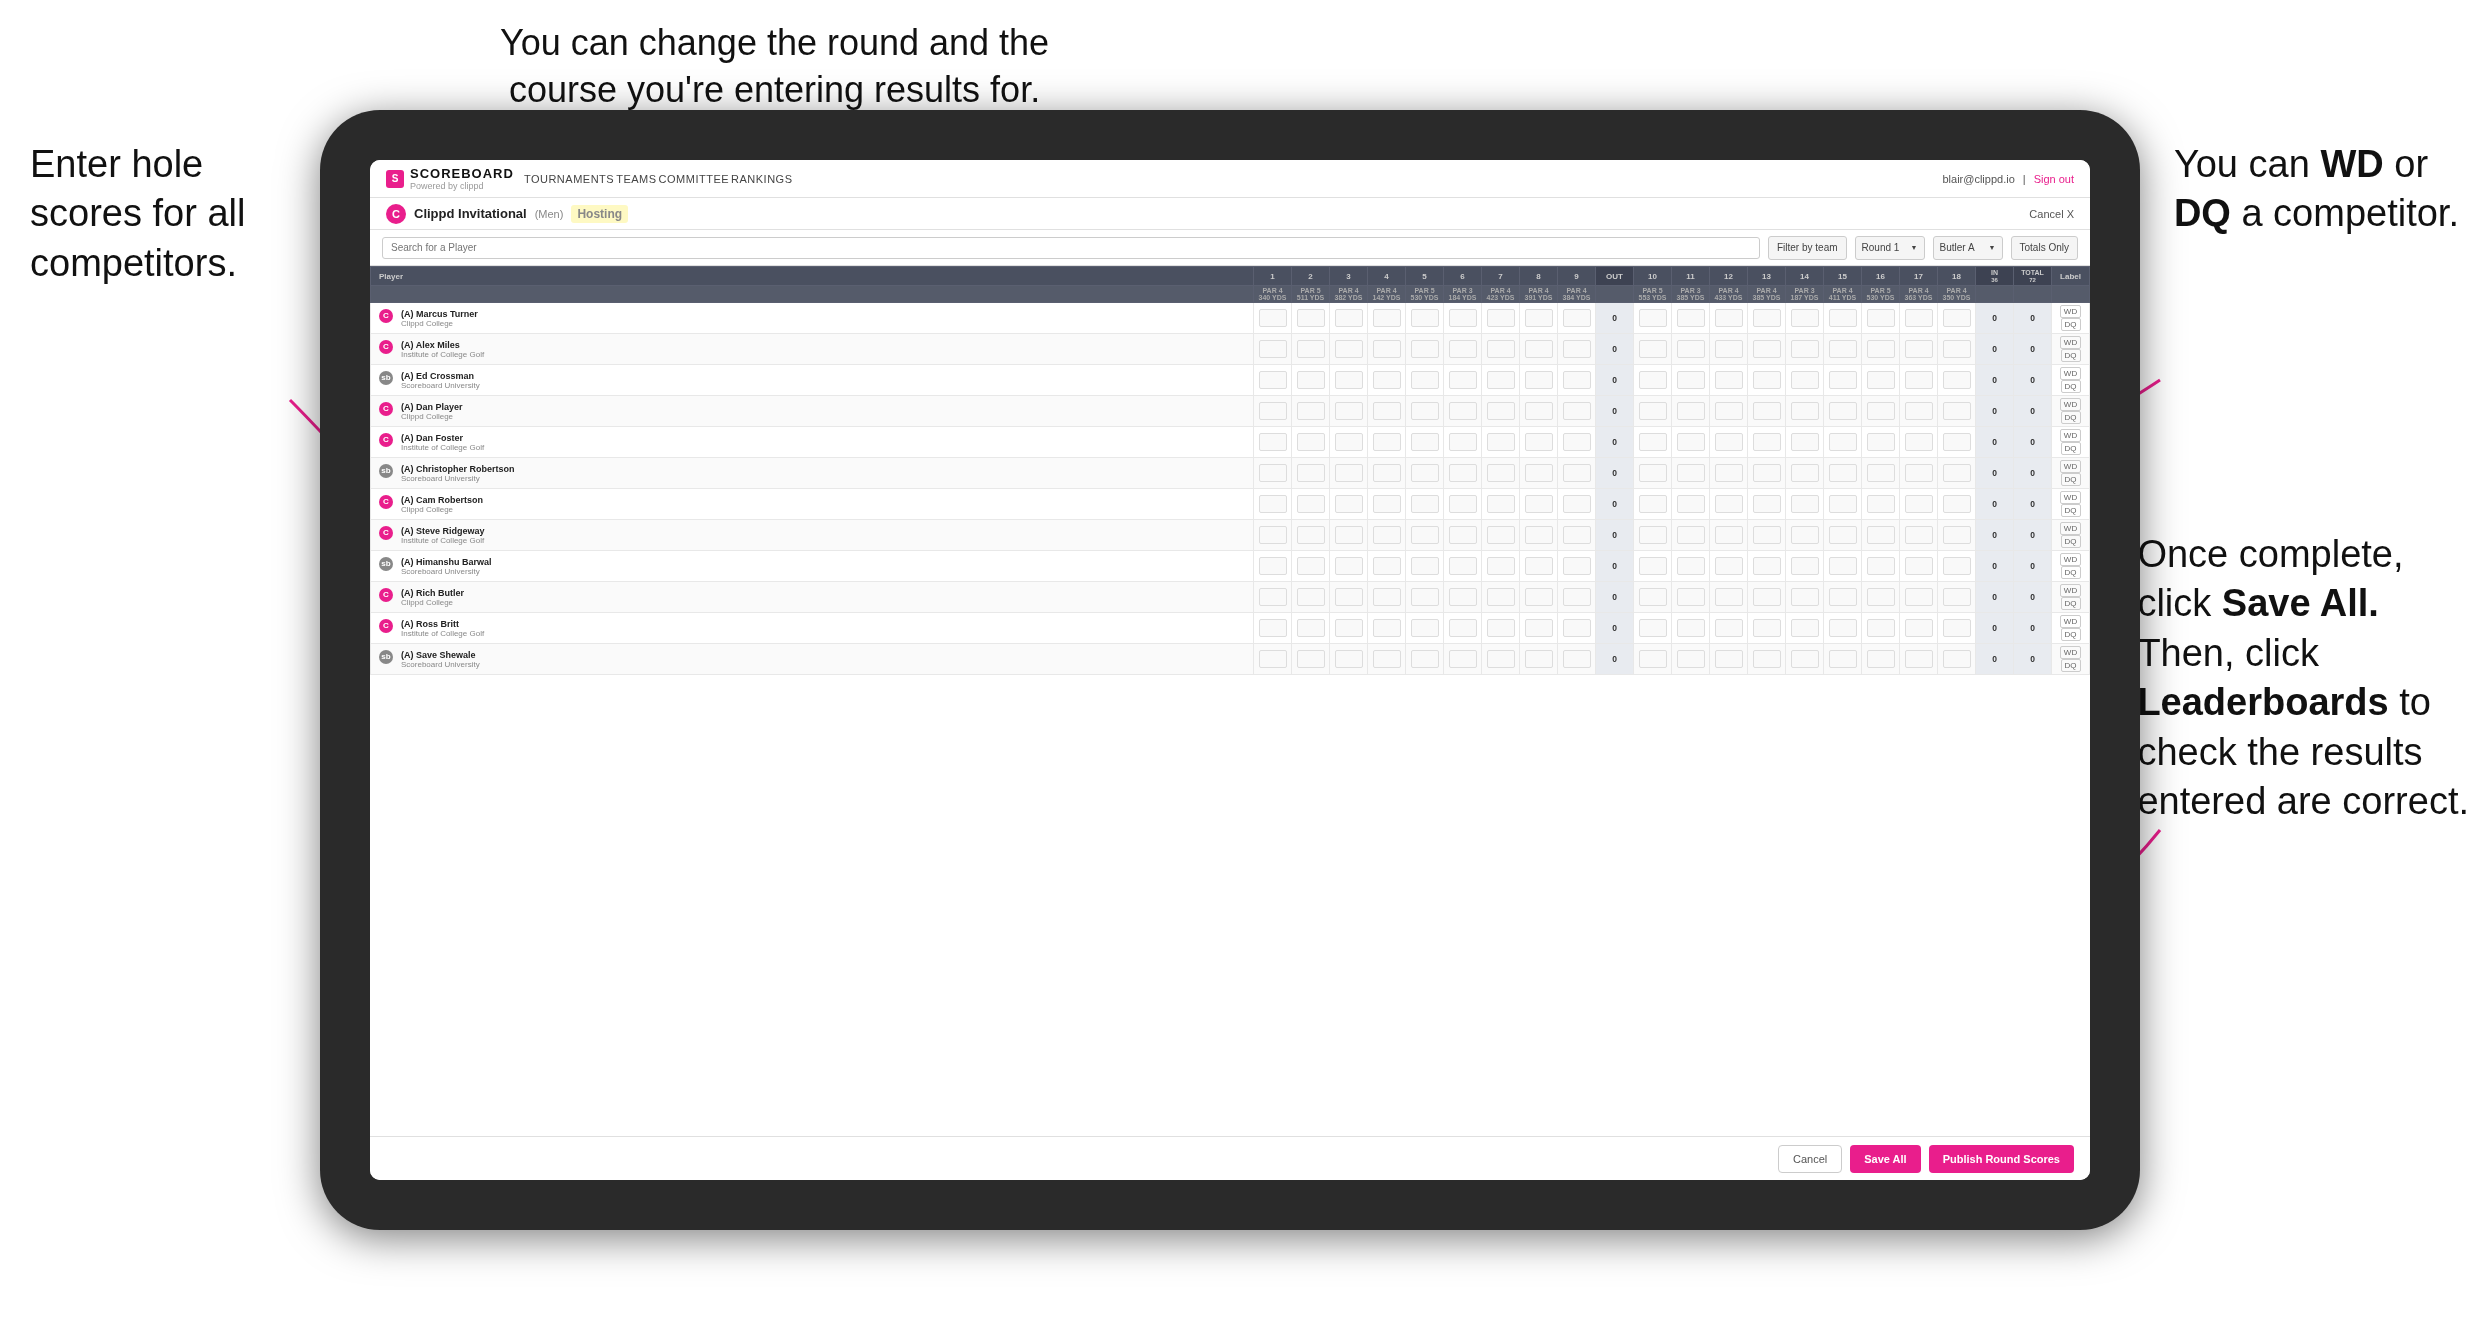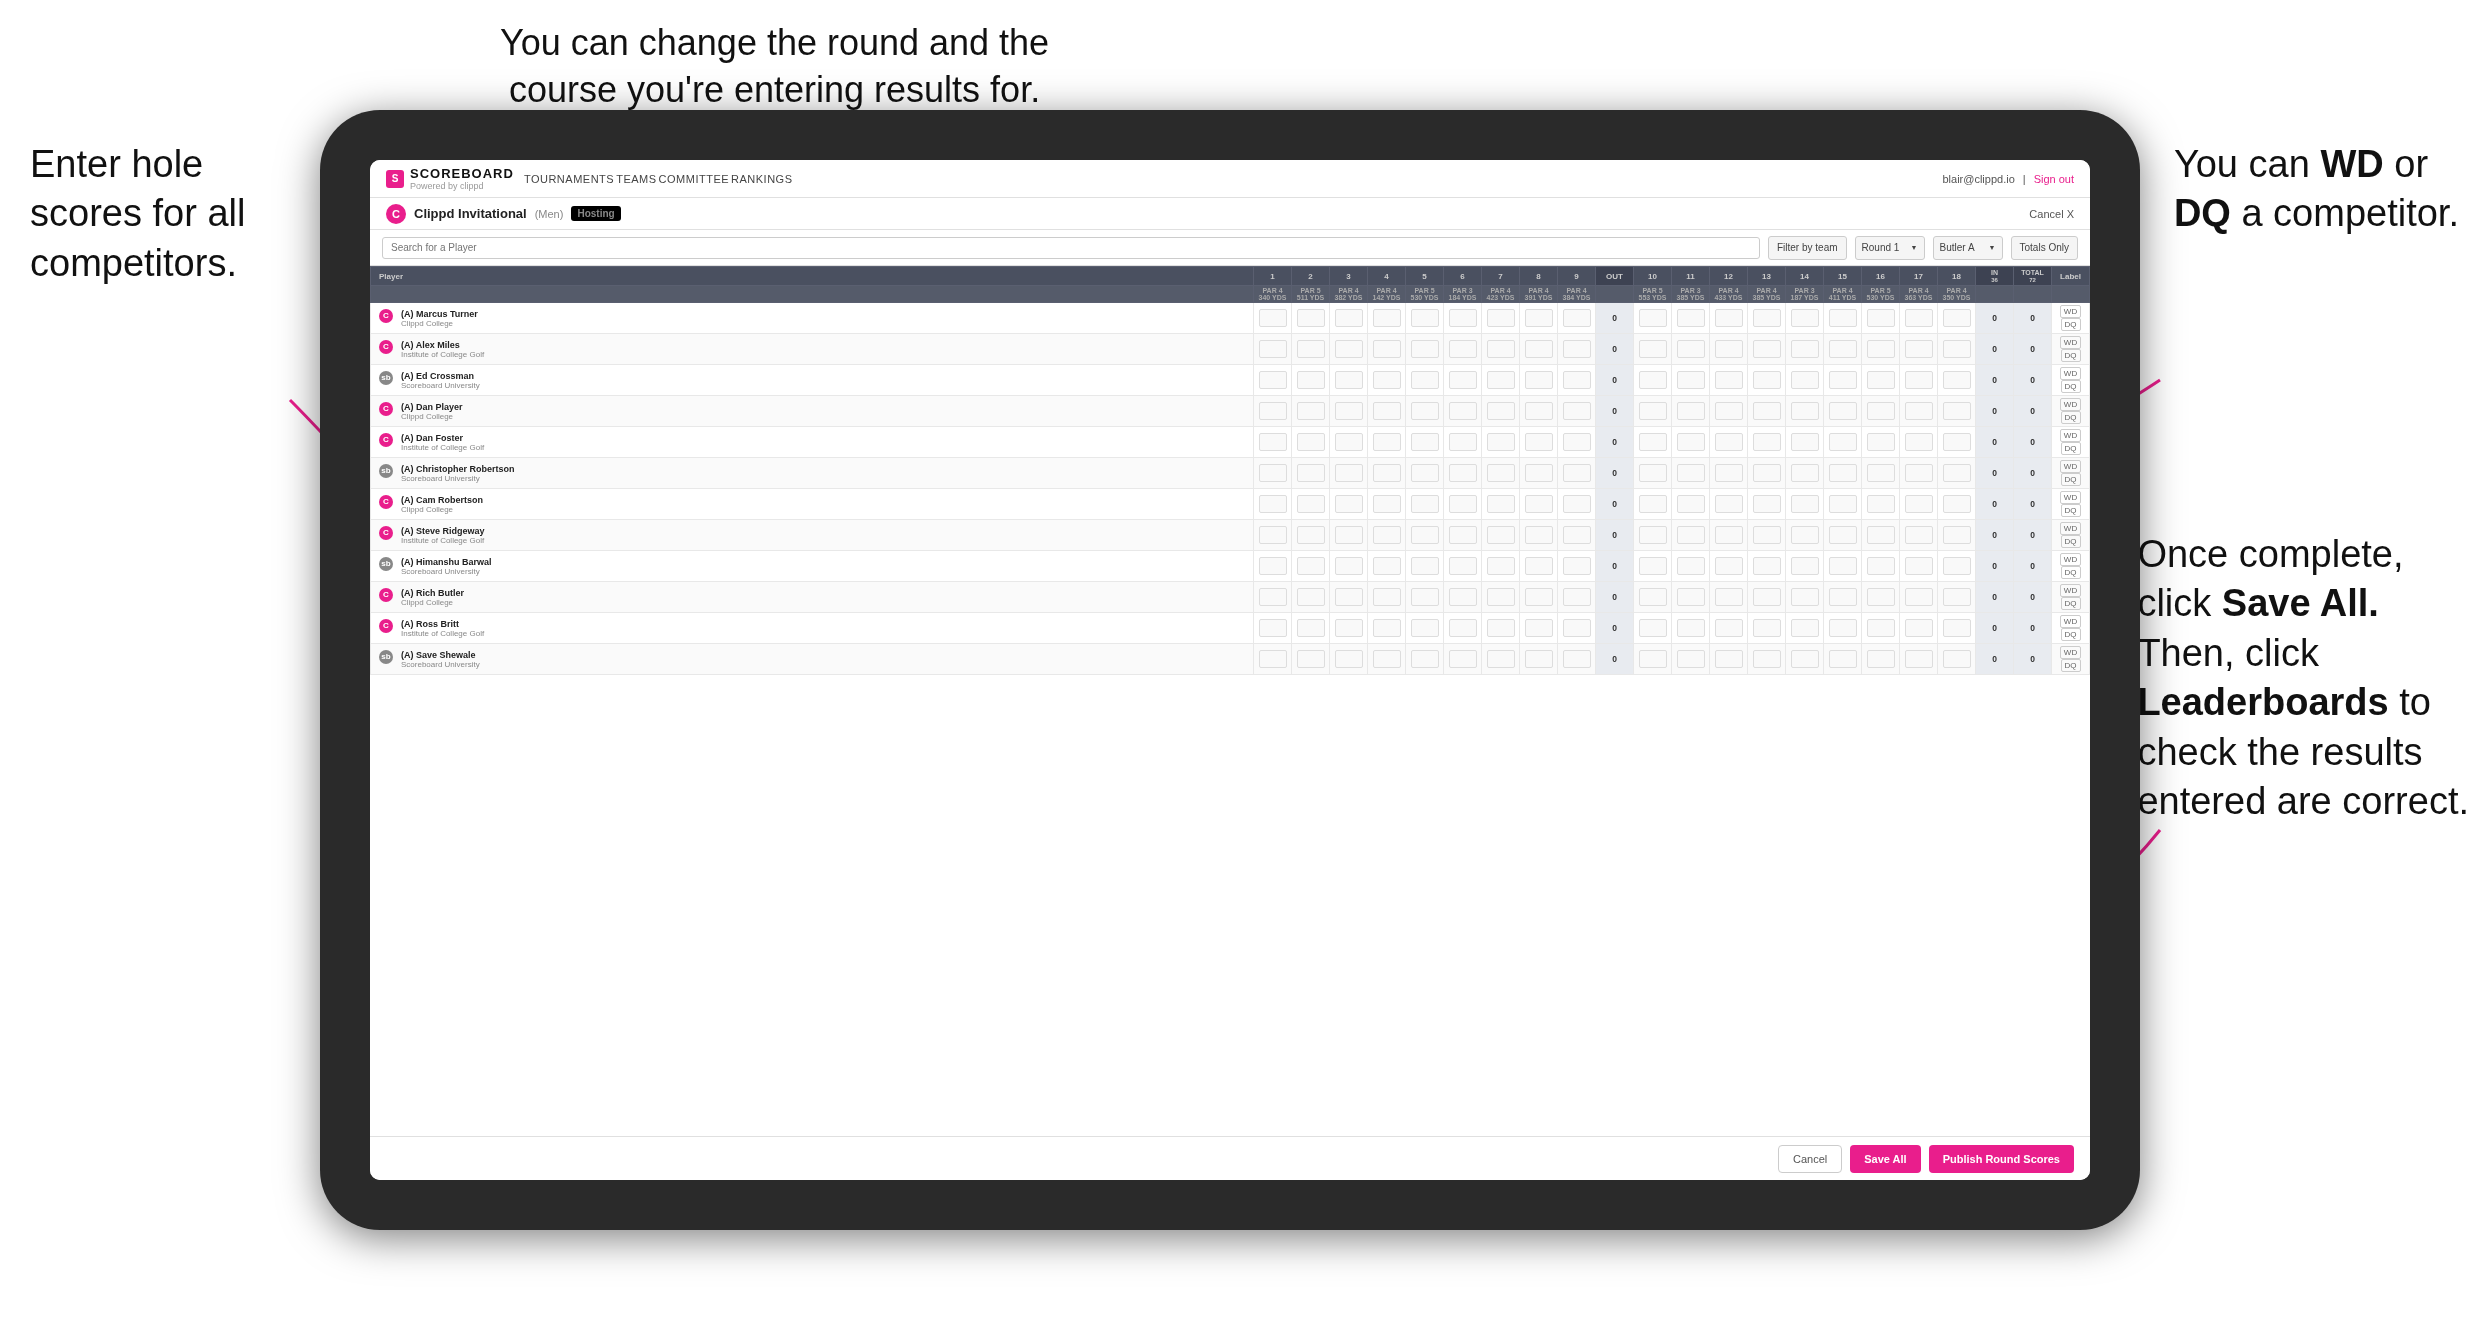--- a/index.html
+++ b/index.html
@@ -149,23 +149,23 @@
     .tournament-badge {
       width: 20px; height: 20px;
       background: #e91e8c;
       border-radius: 50%;
       display: flex; align-items: center; justify-content: center;
       color: #fff;
       font-size: 11px;
       font-weight: 900;
     }
     .hosting-badge {
-      font-size: 10px;
+      font-size: 12px;
       color: #888;
-      background: #000000;
+      background: #fef9c3;
       padding: 2px 6px;
       border-radius: 3px;
     }
     .cancel-btn {
       font-size: 11px;
       color: #555;
       cursor: pointer;
     }
 
     

